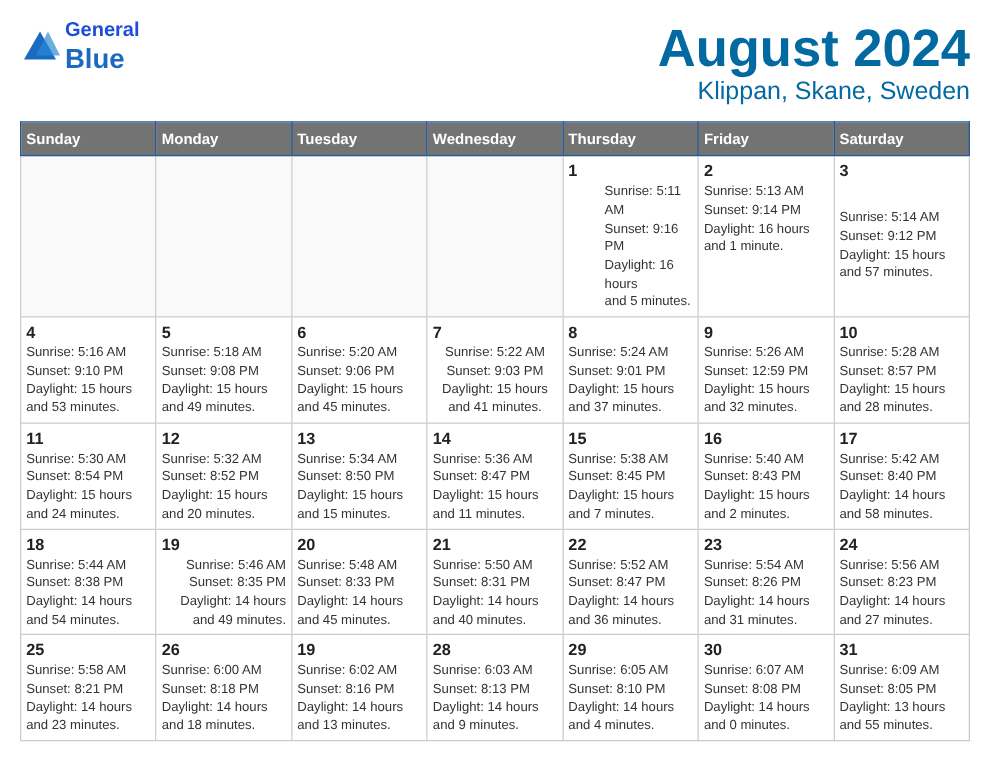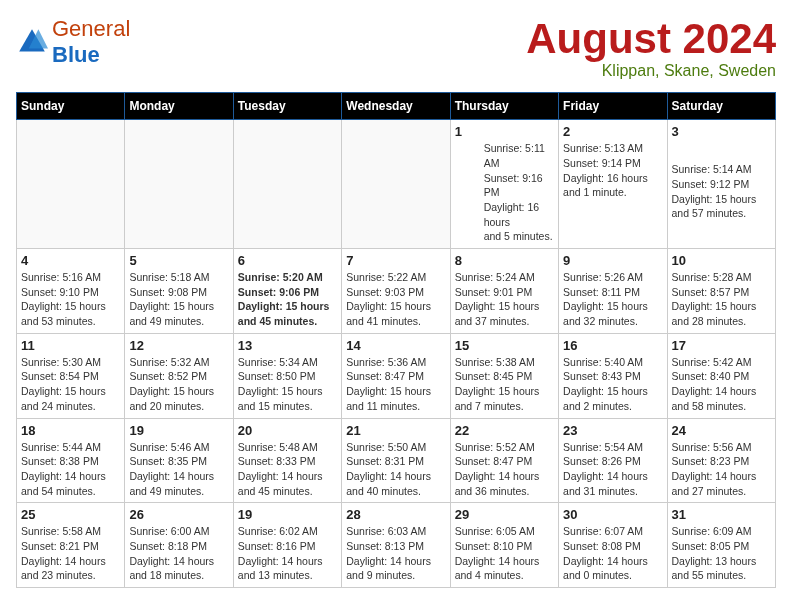--- a/index.html
+++ b/index.html
@@ -14,36 +14,36 @@
       display: flex;
       justify-content: space-between;
       align-items: flex-start;
       margin-bottom: 12px;
     }
     .logo {
       display: flex;
       align-items: center;
       gap: 4px;
     }
-    .logo-text-general { font-size: 22px; font-weight: normal; color: #c2410c; }
+    .logo-text-general { font-size: 16px; font-weight: bold; color: #1d4ed8; }
     .logo-text-blue { font-size: 22px; font-weight: bold; color: #1a6abf; }
     .logo-icon {
       width: 32px;
       height: 32px;
     }
     .title-block { text-align: right; }
-    .month-title { font-size: 42px; font-weight: bold; color: #b91c1c; line-height: 1.1; }
-    .location { font-size: 16px; color: #4d7c0f; }
+    .month-title { font-size: 42px; font-weight: bold; color: #0369a1; line-height: 1.1; }
+    .location { font-size: 20px; color: #0369a1; }
     .calendar {
       width: 100%;
       border-collapse: collapse;
       font-size: 11px;
     }
     .calendar th {
-      background: #000000;
+      background: #737373;
       color: #fff;
       padding: 6px 4px;
       text-align: left;
       font-size: 12px;
       border: 1px solid #1e5a9a;
     }
     .calendar td {
       border: 1px solid #ccc;
       vertical-align: top;
       padding: 4px;
@@ -135,43 +135,43 @@
         </td>
         <td>
           <span class="day-num">5</span>
           <div class="day-info" style="white-space: pre-line;">Sunrise: 5:18 AM
 Sunset: 9:08 PM
 Daylight: 15 hours
 and 49 minutes.</div>
         </td>
         <td>
           <span class="day-num">6</span>
-          <div class="day-info" style="white-space: pre-line; font-weight: bold;">Sunrise: 5:20 AM
+          <div class="day-info" style="white-space: pre-line;">Sunrise: 5:20 AM
 Sunset: 9:06 PM
 Daylight: 15 hours
 and 45 minutes.</div>
         </td>
         <td>
           <span class="day-num">7</span>
-          <div class="day-info" style="white-space: pre-line;">Sunrise: 5:22 AM
+          <div class="day-info" style="white-space: pre-line; text-align: center;">Sunrise: 5:22 AM
 Sunset: 9:03 PM
 Daylight: 15 hours
 and 41 minutes.</div>
         </td>
         <td>
           <span class="day-num">8</span>
           <div class="day-info" style="white-space: pre-line;">Sunrise: 5:24 AM
 Sunset: 9:01 PM
 Daylight: 15 hours
 and 37 minutes.</div>
         </td>
         <td>
           <span class="day-num">9</span>
           <div class="day-info" style="white-space: pre-line;">Sunrise: 5:26 AM
-Sunset: 8:11 PM
+Sunset: 12:59 PM
 Daylight: 15 hours
 and 32 minutes.</div>
         </td>
         <td>
           <span class="day-num">10</span>
           <div class="day-info" style="white-space: pre-line;">Sunrise: 5:28 AM
 Sunset: 8:57 PM
 Daylight: 15 hours
 and 28 minutes.</div>
         </td>
@@ -230,21 +230,21 @@
       <tr>
         <td>
           <span class="day-num">18</span>
           <div class="day-info" style="white-space: pre-line;">Sunrise: 5:44 AM
 Sunset: 8:38 PM
 Daylight: 14 hours
 and 54 minutes.</div>
         </td>
         <td>
           <span class="day-num">19</span>
-          <div class="day-info" style="white-space: pre-line;">Sunrise: 5:46 AM
+          <div class="day-info" style="white-space: pre-line; text-align: right;">Sunrise: 5:46 AM
 Sunset: 8:35 PM
 Daylight: 14 hours
 and 49 minutes.</div>
         </td>
         <td>
           <span class="day-num">20</span>
           <div class="day-info" style="white-space: pre-line;">Sunrise: 5:48 AM
 Sunset: 8:33 PM
 Daylight: 14 hours
 and 45 minutes.</div>

